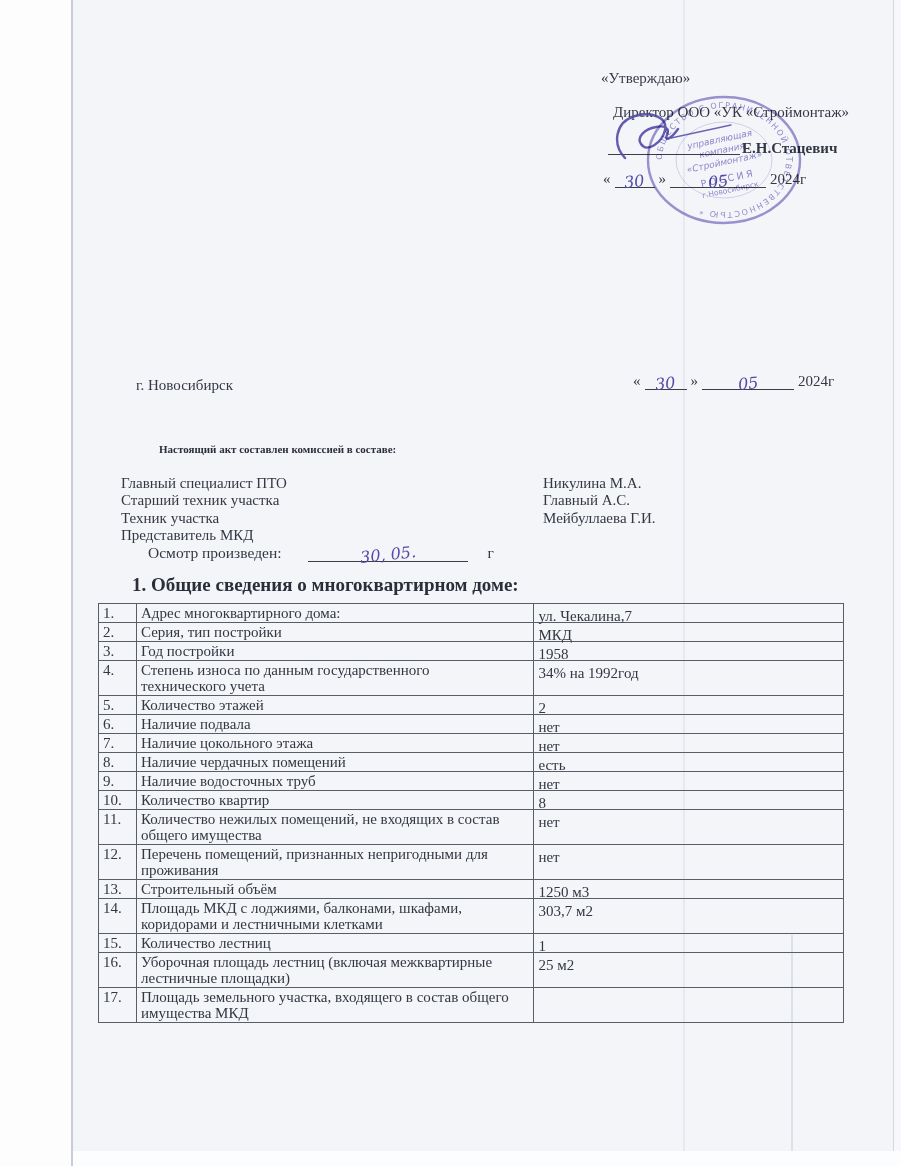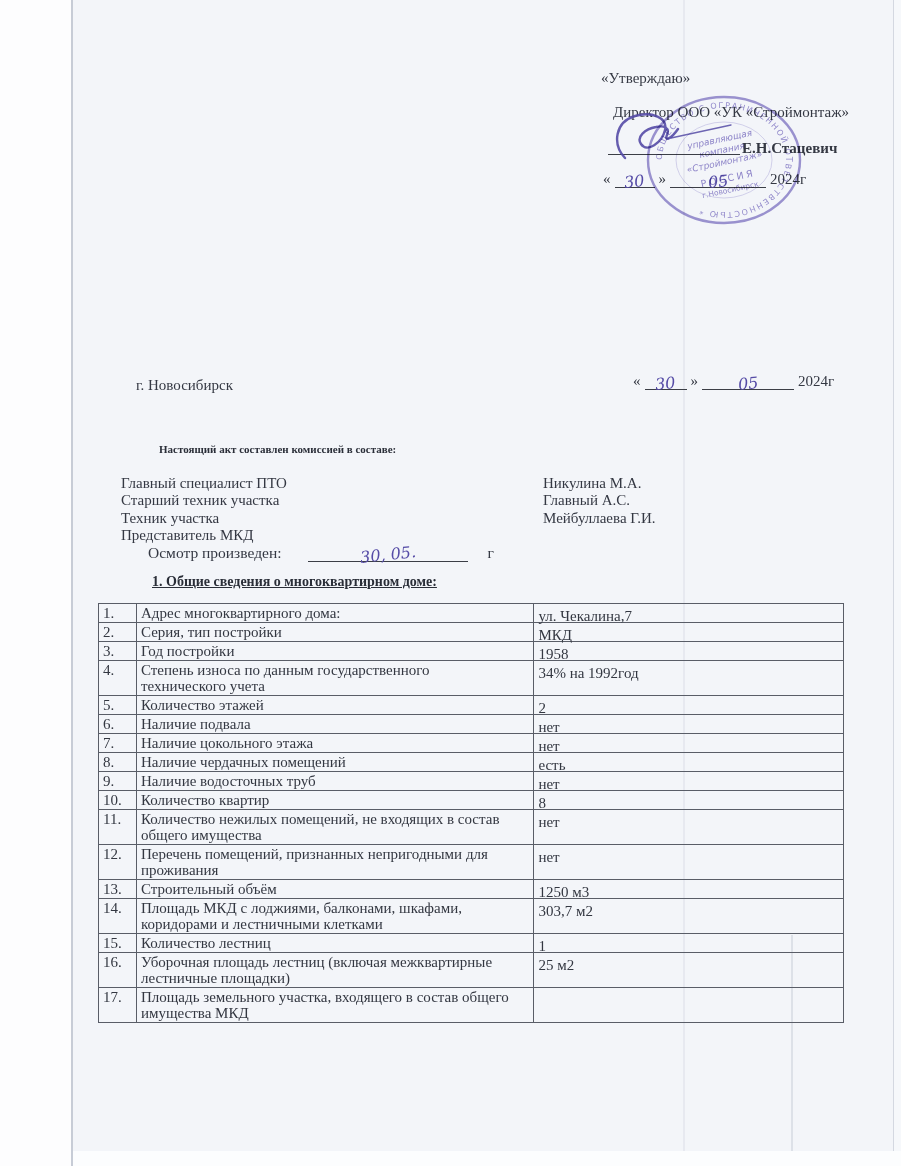--- a/index.html
+++ b/index.html
@@ -134,21 +134,21 @@
     <span class="member-name"></span>
   </div>
 </div>
 
   <div class="abs insp" style="left:115px; top:544px;">
     <span>Осмотр произведен:</span>
     <span class="underline" style="width:160px; height:18px; margin-left:6px;"><span class="hw">30, 05.</span></span>
     <span>г</span>
   </div>
 
-  <div class="abs b" style="left:119px; top:574px; font-size:14px;text-decoration:underline;">1. Общие сведения о многоквартирном доме:</div>
+  <div class="abs b" style="left:99px; top:574px; font-size:19px;">1. Общие сведения о многоквартирном доме:</div>
 
   <table class="gi abs" style="left:65px; top:603px;">
     <tbody>
   <tr>
     <td class="c-num">1.</td>
     <td class="c-name">Адрес  многоквартирного дома:</td>
     <td class="c-val"><span class="val-inner">ул. Чекалина,7</span></td>
   </tr>
 
   <tr>

